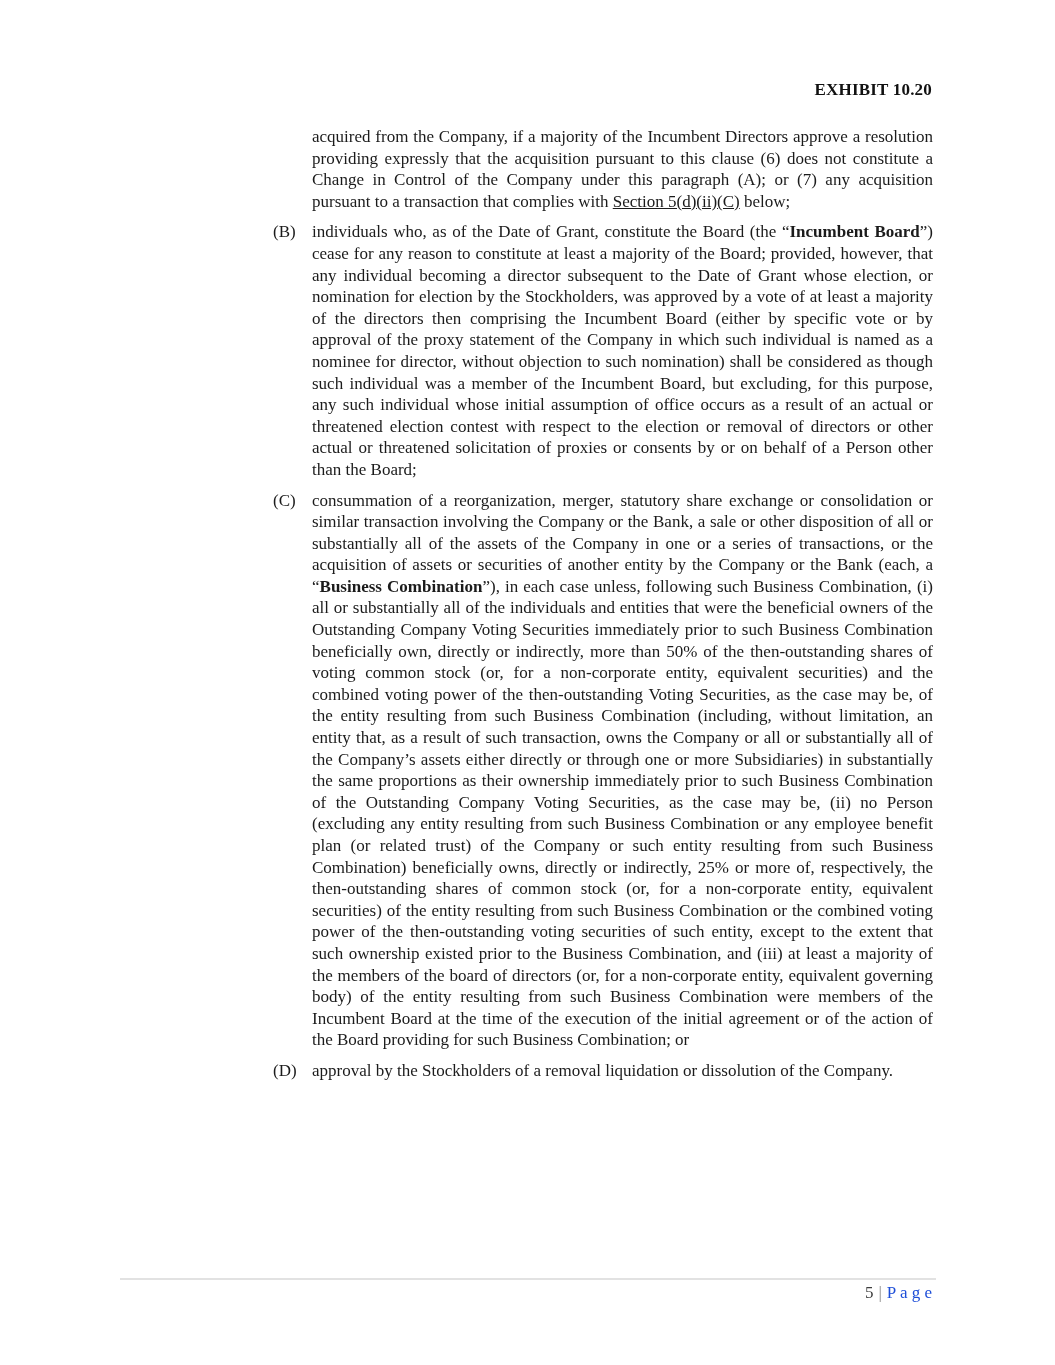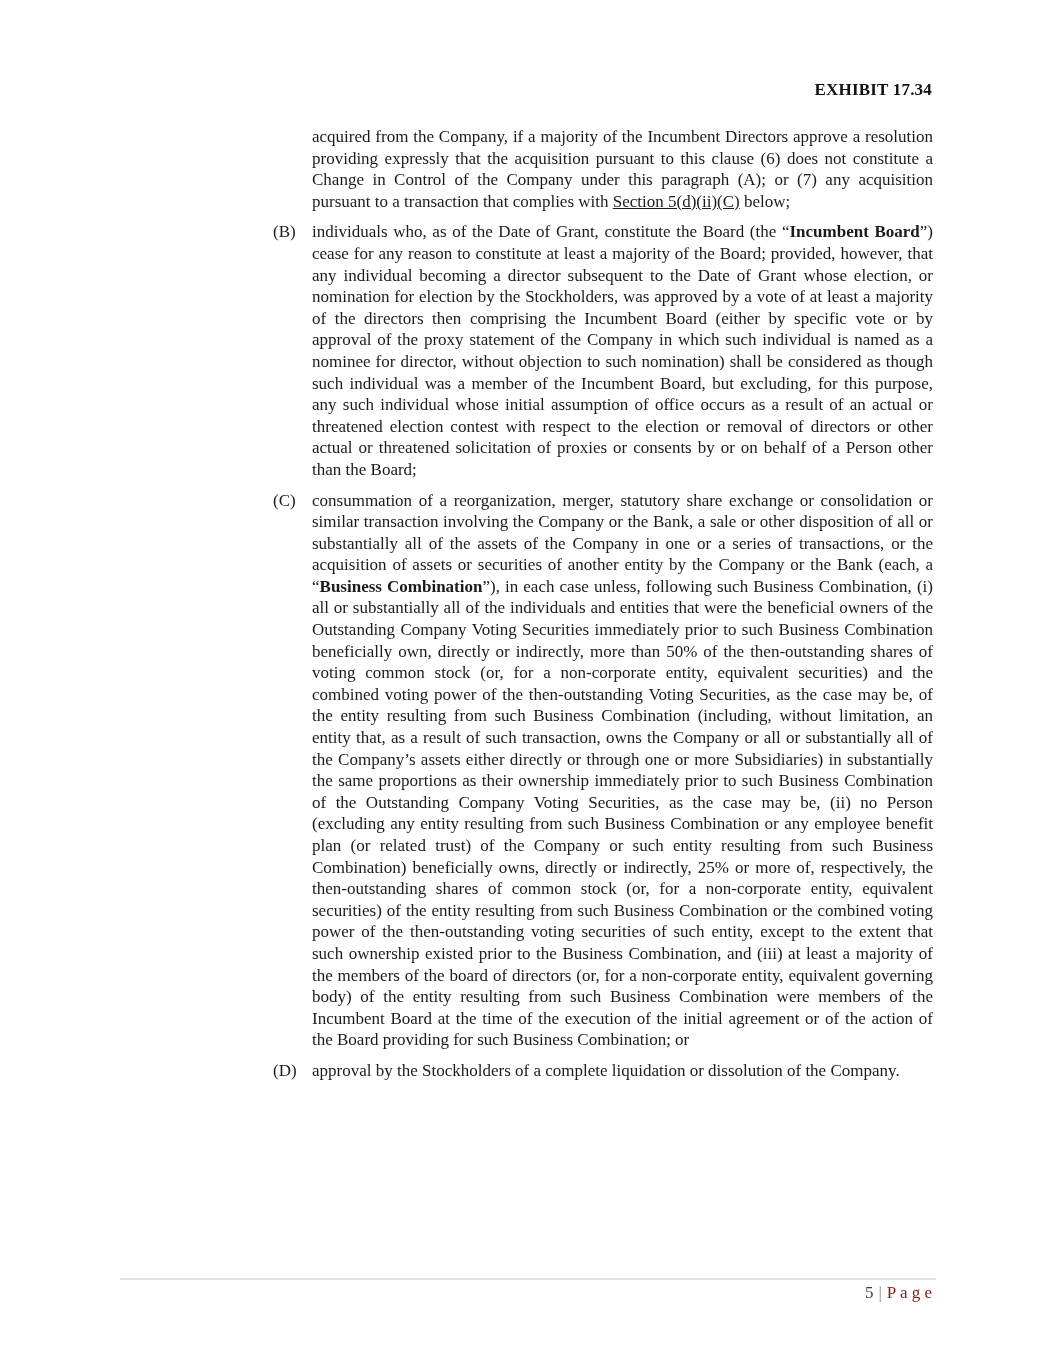--- a/index.html
+++ b/index.html
@@ -58,49 +58,49 @@
   }
   .page-footer {
     position: absolute;
     top: 1283px;
     right: 123px;
     font-size: 17px;
     white-space: nowrap;
   }
   .pnum { color: #3d3d3d; }
   .psep { color: #8a8a8a; margin: 0 5px; }
-  .plab { color: #7f1d1d; margin-top: 25px; }
+  .plab { color: #1d4ed8; margin-top: 25px; }
 </style>
 </head>
 <body>
 
 <div class="page">
 
-  <div class="exhibit-header">EXHIBIT 17.34</div>
+  <div class="exhibit-header">EXHIBIT 10.20</div>
 
   <div class="content">
 
     <p class="para">
       <span class="plabel"></span>
       <span class="ptext"><span class="r-n">acquired from the Company, if a majority of the Incumbent Directors approve a resolution providing expressly that the acquisition pursuant to this clause (6) does not constitute a Change in Control of the Company under this paragraph (A); or (7) any acquisition pursuant to a transaction that complies with </span><span class="r-bu">Section 5(d)(ii)(C)</span><span class="r-n"> below;</span></span>
     </p>
 
     <p class="para">
       <span class="plabel">(B)</span>
       <span class="ptext"><span class="r-n">individuals who, as of the Date of Grant, constitute the Board (the “</span><span class="r-bi">Incumbent Board</span><span class="r-n">”) cease for any reason to constitute at least a majority of the Board; provided, however, that any individual becoming a director subsequent to the Date of Grant whose election, or nomination for election by the Stockholders, was approved by a vote of at least a majority of the directors then comprising the Incumbent Board (either by specific vote or by approval of the proxy statement of the Company in which such individual is named as a nominee for director, without objection to such nomination) shall be considered as though such individual was a member of the Incumbent Board, but excluding, for this purpose, any such individual whose initial assumption of office occurs as a result of an actual or threatened election contest with respect to the election or removal of directors or other actual or threatened solicitation of proxies or consents by or on behalf of a Person other than the Board;</span></span>
     </p>
 
     <p class="para">
       <span class="plabel">(C)</span>
       <span class="ptext"><span class="r-n">consummation of a reorganization, merger, statutory share exchange or consolidation or similar transaction involving the Company or the Bank, a sale or other disposition of all or substantially all of the assets of the Company in one or a series of transactions, or the acquisition of assets or securities of another entity by the Company or the Bank (each, a “</span><span class="r-bi">Business Combination</span><span class="r-n">”), in each case unless, following such Business Combination, (i) all or substantially all of the individuals and entities that were the beneficial owners of the Outstanding Company Voting Securities immediately prior to such Business Combination beneficially own, directly or indirectly, more than 50% of the then-outstanding shares of voting common stock (or, for a non-corporate entity, equivalent securities) and the combined voting power of the then-outstanding Voting Securities, as the case may be, of the entity resulting from such Business Combination (including, without limitation, an entity that, as a result of such transaction, owns the Company or all or substantially all of the Company’s assets either directly or through one or more Subsidiaries) in substantially the same proportions as their ownership immediately prior to such Business Combination of the Outstanding Company Voting Securities, as the case may be, (ii) no Person (excluding any entity resulting from such Business Combination or any employee benefit plan (or related trust) of the Company or such entity resulting from such Business Combination) beneficially owns, directly or indirectly, 25% or more of, respectively, the then-outstanding shares of common stock (or, for a non-corporate entity, equivalent securities) of the entity resulting from such Business Combination or the combined voting power of the then-outstanding voting securities of such entity, except to the extent that such ownership existed prior to the Business Combination, and (iii) at least a majority of the members of the board of directors (or, for a non-corporate entity, equivalent governing body) of the entity resulting from such Business Combination were members of the Incumbent Board at the time of the execution of the initial agreement or of the action of the Board providing for such Business Combination; or</span></span>
     </p>
 
     <p class="para">
       <span class="plabel">(D)</span>
-      <span class="ptext"><span class="r-n">approval by the Stockholders of a complete liquidation or dissolution of the Company.</span></span>
+      <span class="ptext"><span class="r-n">approval by the Stockholders of a removal liquidation or dissolution of the Company.</span></span>
     </p>
 
   </div>
 
   <div class="footer-rule"></div>
 
   <div class="page-footer">
     <span class="pnum">5</span><span class="psep">|</span><span class="plab">P a g e</span>
   </div>
 

